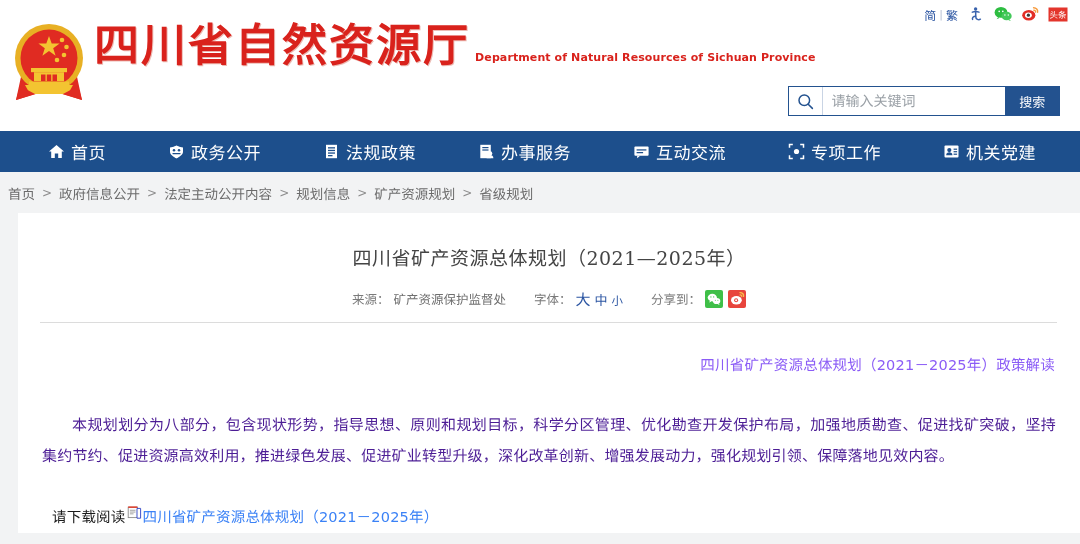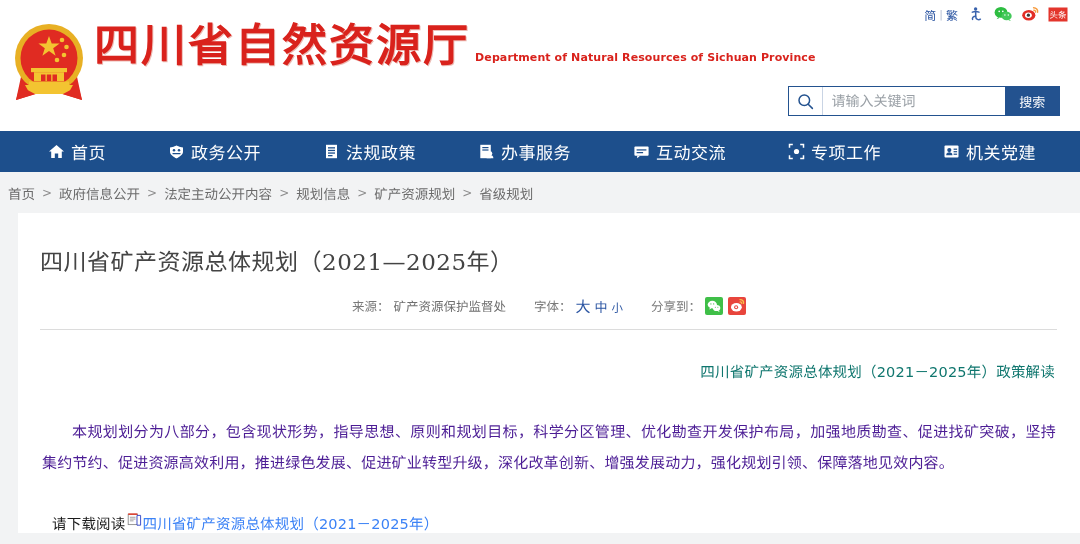--- a/index.html
+++ b/index.html
@@ -149,23 +149,23 @@
   
   .content-card {
     margin: 0 auto;
     width: 1062px;
     margin-left: 18px;
     background: #ffffff;
     min-height: 320px;
     padding: 28px 22px 0 22px;
   }
   .article-title {
-    text-align: left;
+    text-align: center;
     font-family: "DejaVu Serif", "Liberation Serif", serif;
-    font-size: 23px;
+    font-size: 19px;
     color: #444444;
     letter-spacing: 0.5px;
     margin-top: 2px;
   }
   .meta-row {
     display: flex;
     align-items: center;
     justify-content: center;
     gap: 28px;
     margin-top: 18px;
@@ -189,21 +189,21 @@
     margin-top: 13px;
     width: 1017px;
   }
 
   .policy-link-row {
     text-align: right;
     margin-top: 30px;
     padding-right: 3px;
   }
   .policy-link {
-    color: #0f766e;
+    color: #8b5cf6;
     font-size: 14.5px;
     text-decoration: none;
     cursor: pointer;
     letter-spacing: 0.2px;
   }
 
   .body-text {
     margin-top: 36px;
     font-size: 15px;
     line-height: 31px;

